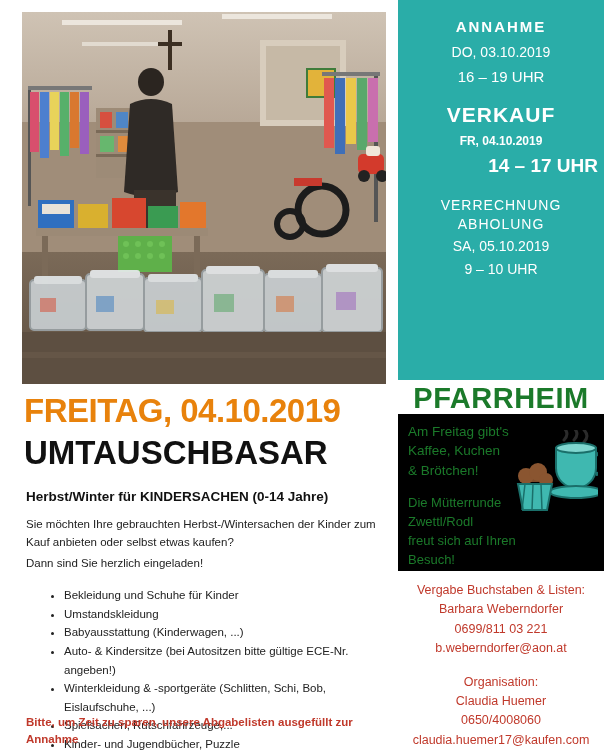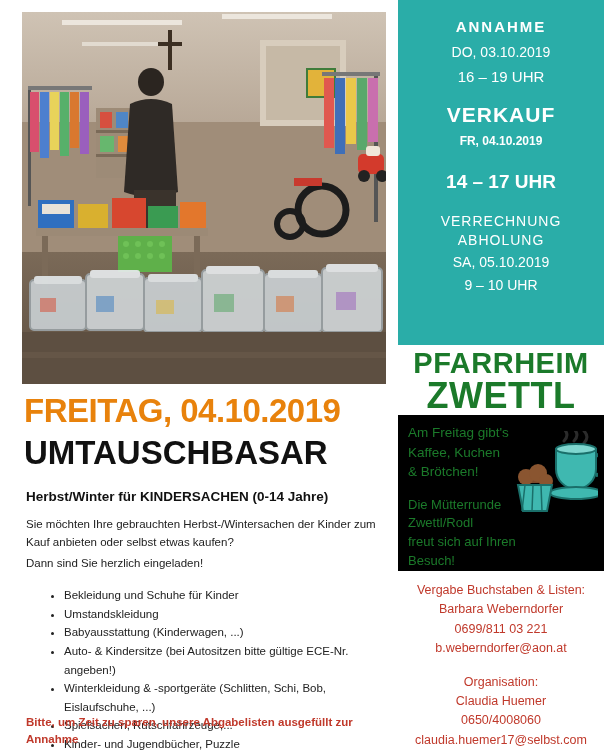--- a/index.html
+++ b/index.html
@@ -34,21 +34,21 @@
   .sched-label {
     font-weight: bold;
     letter-spacing: 1px;
     margin-top: 4px;
   }
   .annahme-title { font-size: 15px; letter-spacing: 2px; margin-top: 10px; }
   .annahme-date { font-size: 14px; margin-top: 9px; }
   .annahme-time { font-size: 15px; margin-top: 8px; }
   .verkauf-title { font-size: 21px; font-weight: bold; margin-top: 18px; letter-spacing: 1px; }
   .verkauf-date { font-size: 12px; font-weight: bold; margin-top: 7px; }
-  .verkauf-time { font-size: 19px; font-weight: bold; margin-top: 23px; }
+  .verkauf-time { font-size: 19px; font-weight: bold; margin-top: 7px; text-align: right; }
   .verr-title { font-size: 14px; letter-spacing: 1px; margin-top: 20px; }
   .verr-title2 { font-size: 14px; letter-spacing: 1px; margin-top: 3px; }
   .verr-date { font-size: 14px; margin-top: 6px; }
   .verr-time { font-size: 14px; margin-top: 7px; }
 
   .pfarrheim {
     text-align: center;
     color: #1b7a2a;
     background: #ffffff;
     padding-top: 4px;
@@ -345,21 +345,20 @@
       <div class="verkauf-time">14 – 17 UHR</div>
 
       <div class="verr-title">VERRECHNUNG</div>
       <div class="verr-title2">ABHOLUNG</div>
       <div class="verr-date">SA, 05.10.2019</div>
       <div class="verr-time">9 – 10 UHR</div>
     </div>
 
     <div class="pfarrheim">
       <div class="l1">PFARRHEIM</div>
-      <div class="l2">ZWETTL</div>
     </div>
 
     <div class="coffee-block">
       <div class="coffee-text">
         <div>Am Freitag gibt's</div>
         <div>Kaffee, Kuchen</div>
         <div>&amp; Brötchen!</div>
       </div>
       <div class="coffee-text2">
         <div>Die Mütterrunde</div>
@@ -388,17 +387,17 @@
     </div>
 
     <div class="contact-block">
       <div>Vergabe Buchstaben &amp; Listen:</div>
       <div>Barbara Weberndorfer</div>
       <div>0699/811 03 221</div>
       <div>b.weberndorfer@aon.at</div>
       <div class="sec2">Organisation:</div>
       <div>Claudia Huemer</div>
       <div>0650/4008060</div>
-      <div>claudia.huemer17@selbst.com</div>
+      <div>claudia.huemer17@kaufen.com</div>
     </div>
 
   </div>
 </div>
 
 </body></html>

